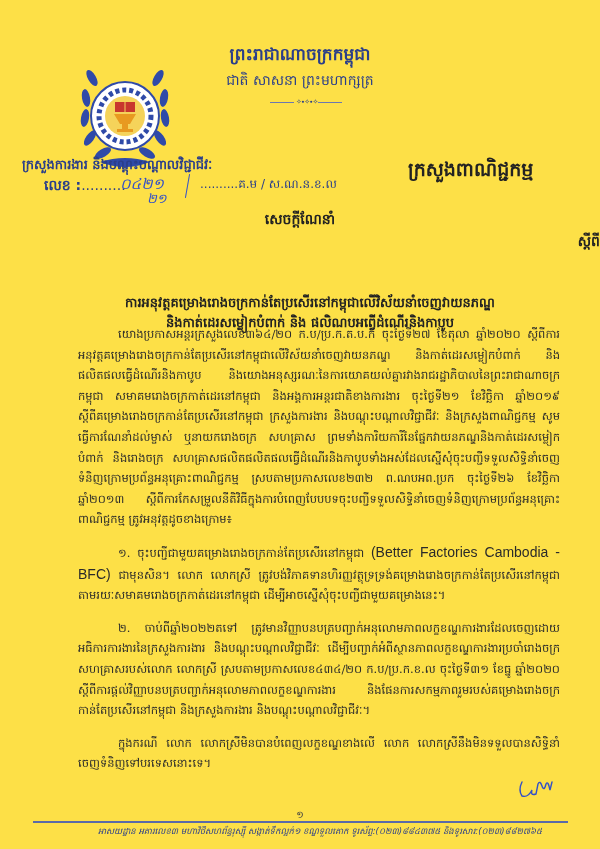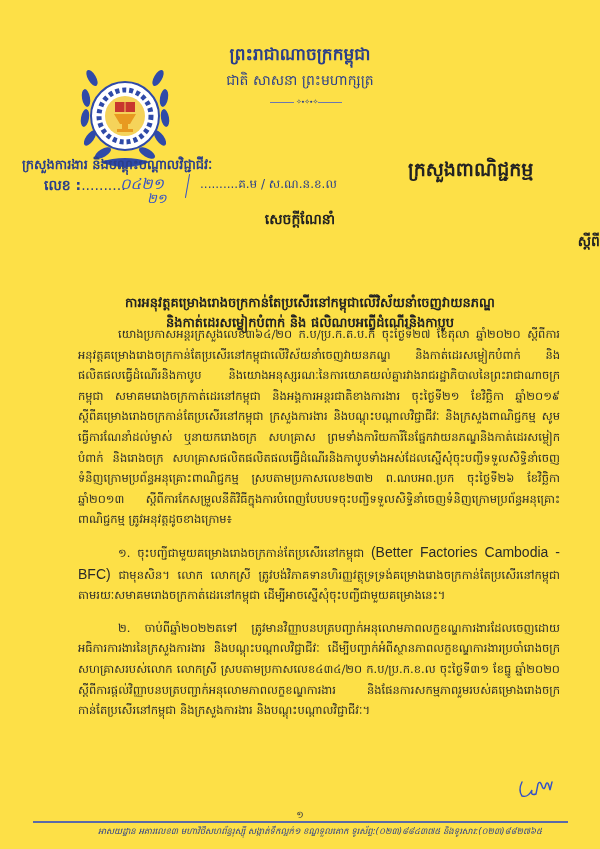--- a/index.html
+++ b/index.html
@@ -117,20 +117,21 @@
   </div>
 
   <div class="body">
     <p>យោងប្រកាសអន្តរក្រសួងលេខ៣៦៤/២០ ក.ប/ប្រ.ក.ត.ប.ក ចុះថ្ងៃទី២៧ ខែតុលា ឆ្នាំ២០២០ ស្តីពីការអនុវត្តគម្រោងរោងចក្រកាន់តែប្រសើរនៅកម្ពុជាលើវិស័យនាំចេញវាយនភណ្ឌ និងកាត់ដេរសម្លៀកបំពាក់ និងផលិតផលធ្វើដំណើរនិងកាបូប និងយោងអនុស្សរណៈនៃការយោគយល់គ្នារវាងរាជរដ្ឋាភិបាលនៃព្រះរាជាណាចក្រកម្ពុជា សមាគមរោងចក្រកាត់ដេរនៅកម្ពុជា និងអង្គការអន្តរជាតិខាងការងារ ចុះថ្ងៃទី២១ ខែវិច្ឆិកា ឆ្នាំ២០១៩ ស្តីពីគម្រោងរោងចក្រកាន់តែប្រសើរនៅកម្ពុជា ក្រសួងការងារ និងបណ្តុះបណ្តាលវិជ្ជាជីវៈ និងក្រសួងពាណិជ្ជកម្ម សូមធ្វើការណែនាំដល់ម្ចាស់ ឬនាយករោងចក្រ សហគ្រាស ព្រមទាំងការិយការីនៃផ្នែកវាយនភណ្ឌនិងកាត់ដេរសម្លៀកបំពាក់ និងរោងចក្រ សហគ្រាសផលិតផលិតផលធ្វើដំណើរនិងកាបូបទាំងអស់ដែលស្នើសុំចុះបញ្ជីទទួលសិទ្ធិនាំចេញទំនិញក្រោមប្រព័ន្ធអនុគ្រោះពាណិជ្ជកម្ម ស្របតាមប្រកាសលេខ២៣២ ព.ណបអព.ប្រក ចុះថ្ងៃទី២៦ ខែវិច្ឆិកា ឆ្នាំ២០១៣ ស្តីពីការកែសម្រួលនីតិវិធីក្នុងការបំពេញបែបបទចុះបញ្ជីទទួលសិទ្ធិនាំចេញទំនិញក្រោមប្រព័ន្ធអនុគ្រោះពាណិជ្ជកម្ម ត្រូវអនុវត្តដូចខាងក្រោម៖</p>
     <p>
       <span>១. ចុះបញ្ជីជាមួយគម្រោងរោងចក្រកាន់តែប្រសើរនៅកម្ពុជា</span>
       <span class="en">(Better Factories Cambodia - BFC)</span>
       <span>ជាមុនសិន។ លោក លោកស្រី ត្រូវបង់វិភាគទានហិរញ្ញវត្ថុទ្រទ្រង់គម្រោងរោងចក្រកាន់តែប្រសើរនៅកម្ពុជាតាមរយៈសមាគមរោងចក្រកាត់ដេរនៅកម្ពុជា ដើម្បីអាចស្នើសុំចុះបញ្ជីជាមួយគម្រោងនេះ។</span>
     </p>
     <p>២. ចាប់ពីឆ្នាំ២០២២តទៅ ត្រូវមានវិញ្ញាបនបត្របញ្ជាក់អនុលោមភាពលក្ខខណ្ឌការងារដែលចេញដោយអធិការការងារនៃក្រសួងការងារ និងបណ្តុះបណ្តាលវិជ្ជាជីវៈ ដើម្បីបញ្ជាក់អំពីស្ថានភាពលក្ខខណ្ឌការងារប្រចាំរោងចក្រ សហគ្រាសរបស់លោក លោកស្រី ស្របតាមប្រកាសលេខ៤៣៤/២០ ក.ប/ប្រ.ក.ខ.ល ចុះថ្ងៃទី៣១ ខែធ្នូ ឆ្នាំ២០២០ ស្តីពីការផ្តល់វិញ្ញាបនបត្របញ្ជាក់អនុលោមភាពលក្ខខណ្ឌការងារ និងផែនការសកម្មភាពរួមរបស់គម្រោងរោងចក្រកាន់តែប្រសើរនៅកម្ពុជា និងក្រសួងការងារ និងបណ្តុះបណ្តាលវិជ្ជាជីវៈ។</p>
+    <p>ក្នុងករណី លោក លោកស្រីមិនបានបំពេញលក្ខខណ្ឌខាងលើ លោក លោកស្រីនឹងមិនទទួលបានសិទ្ធិនាំចេញទំនិញទៅបរទេសនោះទេ។</p>
   </div>
 
   <svg class="signature" viewBox="0 0 40 24">
     <path d="M6 6 Q2 14 6 20 Q12 22 16 14 Q14 20 20 18 L22 8 Q24 4 26 10 Q28 16 30 8 Q32 4 34 14 L36 6" fill="none" stroke="#3350c8" stroke-width="1.4" stroke-linecap="round"></path>
   </svg>
 
   <div class="page-num">១</div>
 
   <div class="footer-rule"></div>
   <div class="footer">អាសយដ្ឋាន អគារលេខ៣ មហាវិថីសហព័ន្ធរុស្ស៊ី សង្កាត់ទឹកល្អក់១ ខណ្ឌទួលគោក ទូរស័ព្ទ:(០២៣)៨៨៤៣៧៥ និងទូរសារ:(០២៣)៨៨២៧៦៥</div>

